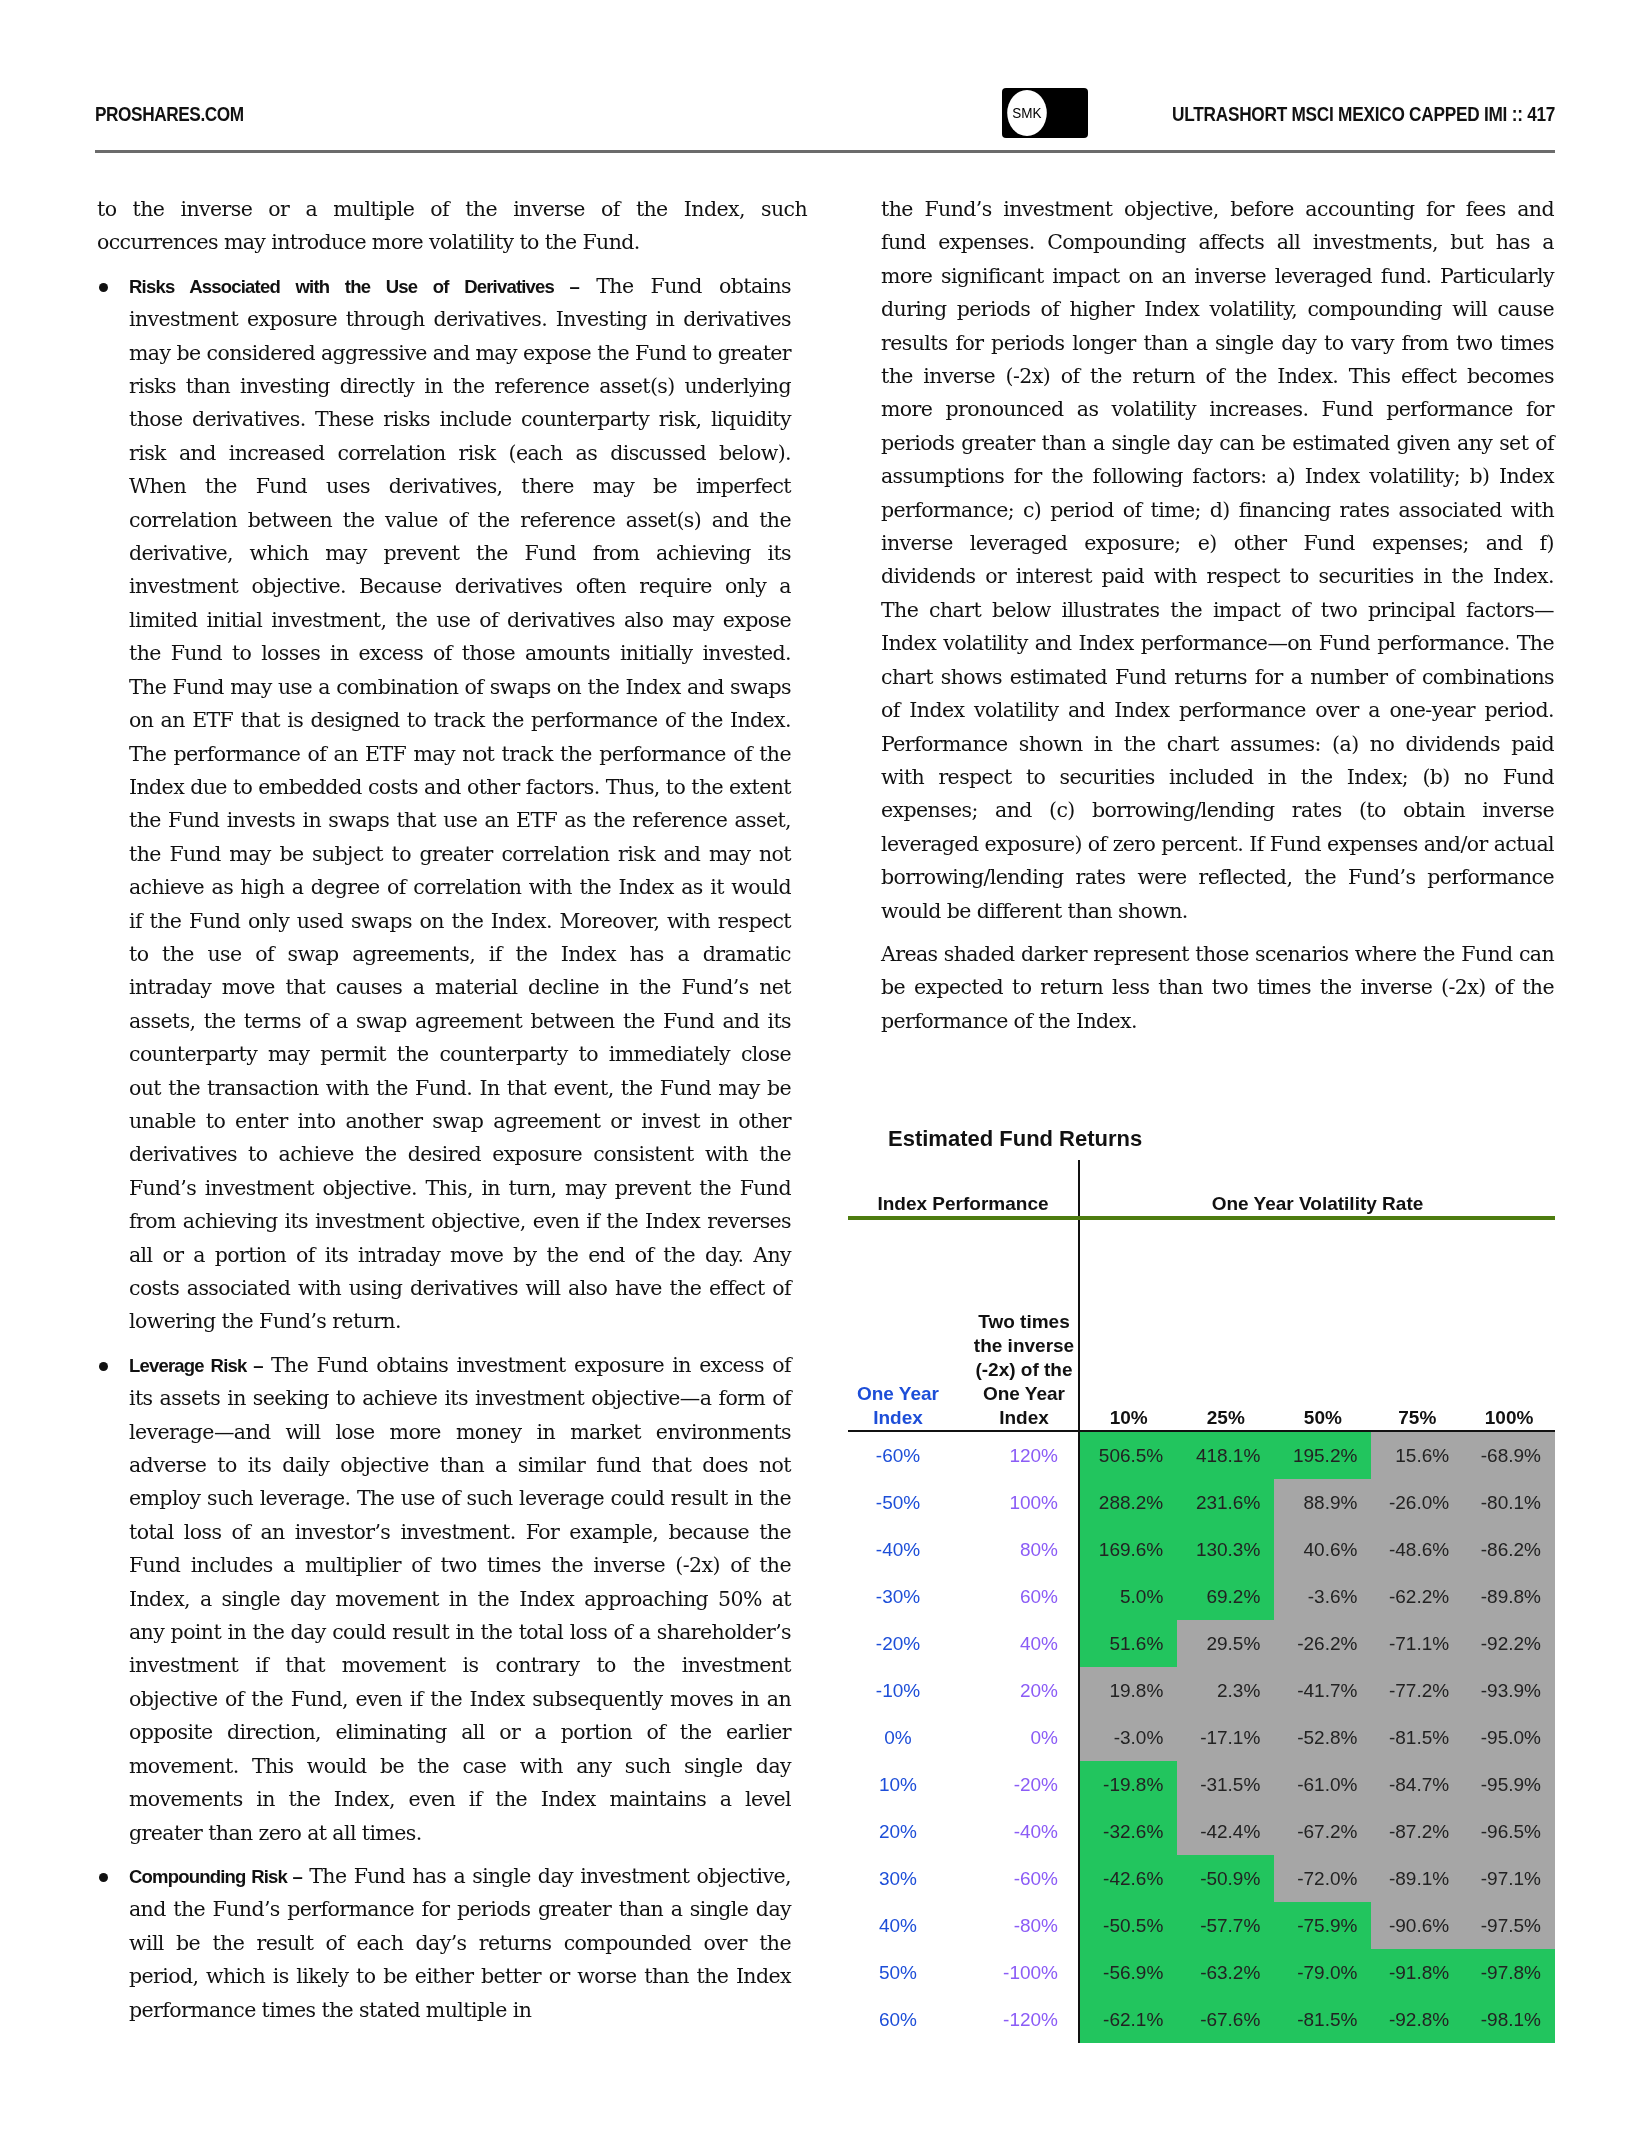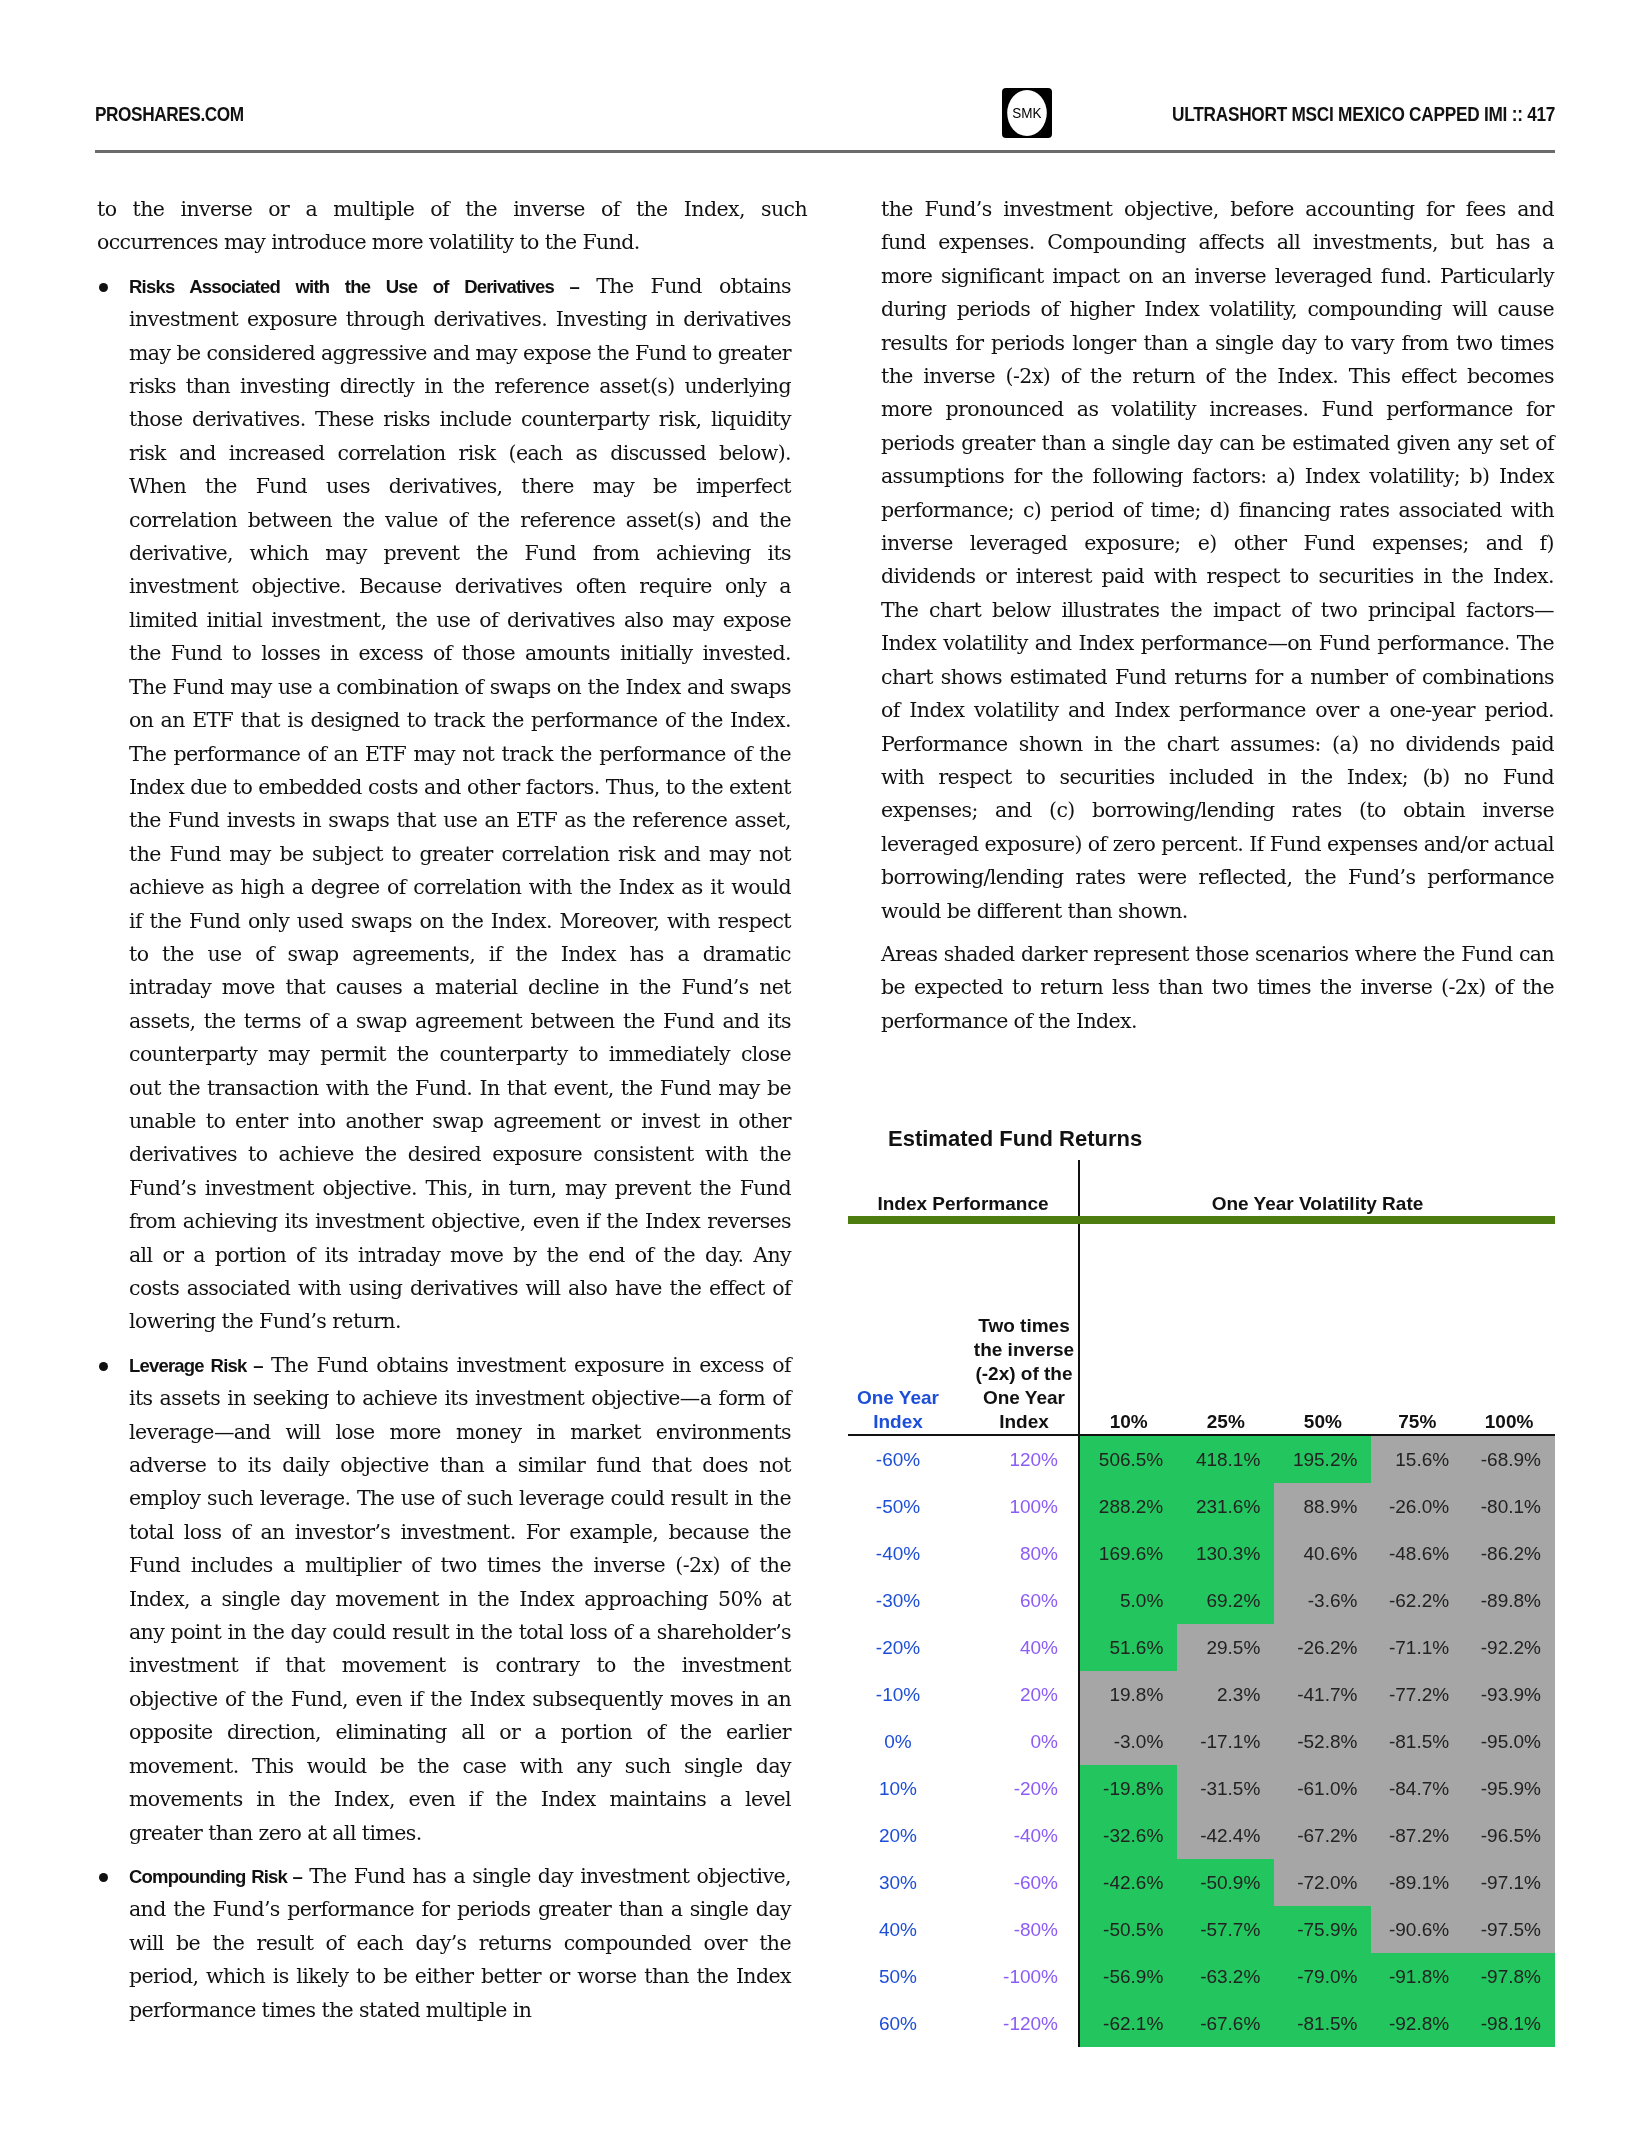--- a/index.html
+++ b/index.html
@@ -1,36 +1,36 @@
 <!DOCTYPE html>
 <html><head>
 <meta charset="utf-8">
 <style>
   html, body { margin: 0; padding: 0; background: #ffffff; }
   body { width: 1650px; height: 2150px; position: relative; overflow: hidden; color: #111; }
   .header { position: absolute; left: 95px; right: 95px; top: 88px; height: 60px; }
   .site { position: absolute; left: 0; top: 14px; font-family: "Liberation Sans", sans-serif; font-weight: bold; font-size: 21px; letter-spacing: -0.5px; transform: scaleX(0.82); transform-origin: left; }
-  .badge { position: absolute; left: 907px; top: 0; width: 50px; height: 50px; background: #000; border-radius: 4px; }
+  .badge { position: absolute; left: 907px; top: 0; width: 50px; height: 50px; background: #000; border-radius: 4px; padding-left: 36px; }
   .badge span { position: absolute; left: 3px; top: 2px; width: 44px; height: 46px; background: #fff; border-radius: 50%; font-family: "Liberation Sans", sans-serif; font-size: 15px; line-height: 46px; text-align: center; color:#000; transform: scaleX(0.9); }
   .runhead { position: absolute; right: 0; top: 14px; font-family: "Liberation Sans", sans-serif; font-weight: bold; font-size: 21px; letter-spacing: -0.3px; transform: scaleX(0.82); transform-origin: right; white-space: nowrap; }
   .rule { position: absolute; left: 95px; right: 95px; top: 150px; height: 3px; background: #6b6b6b; }
   .col { position: absolute; top: 193px; width: 710px; font-family: "DejaVu Serif", serif; font-size: 20.5px; line-height: 33.4px; text-align: justify; letter-spacing: -0.6px; }
   .col.left { left: 97px; }
   .col.right { left: 881px; width: 673px; }
   .col p { margin: 0 0 10px 0; }
   .bullet { position: relative; padding-left: 32px; margin: 0 16px 10px 0; }
   .bullet .dot { position: absolute; left: 2px; top: 13px; width: 9px; height: 9px; background: #111; border-radius: 50%; }
   .bullet .lead { font-family: "Liberation Sans", sans-serif; font-weight: bold; font-size: 18.5px; letter-spacing: -0.8px; }
   .table-wrap { position: absolute; left: 848px; top: 1098px; width: 707px; font-family: "Liberation Sans", sans-serif; }
   .t-title { text-align: left; font-weight: bold; font-size: 22px; margin-left: 40px; height: 34px; margin-top: 28px; }
   table { border-collapse: collapse; width: 707px; }
   th { font-weight: bold; font-size: 19px; line-height: 24px; vertical-align: bottom; padding: 0; }
   td { font-size: 19px; height: 47px; text-align: right; padding: 0 14px 0 0; color: #222; }
   .sep { border-right: 2px solid #111; }
-  .topline { border-bottom: 8px solid #4d7c0f; }
+  .topline { border-bottom: 4px solid #4d7c0f; }
   .light { background: #22c55e; }
   .dark { background: #a6a6a6; }
   .idxcol { width: 100px; text-align: center; padding-right: 22px; color:#1d4ed8; }
   .idx2 { width: 88px; padding-right: 20px; color:#8b5cf6; }
 </style>
 </head>
 <body>
 
 <div class="header">
   <div class="site">PROSHARES.COM</div>

